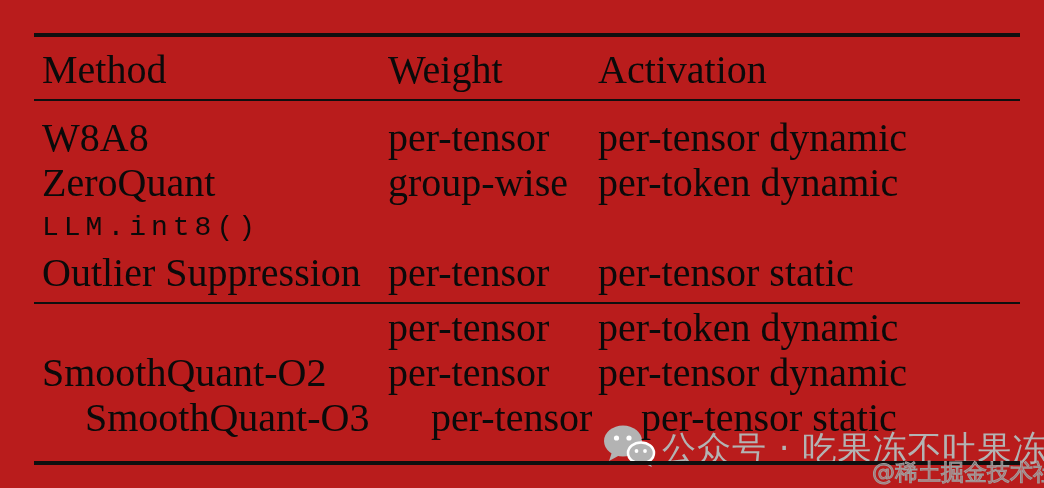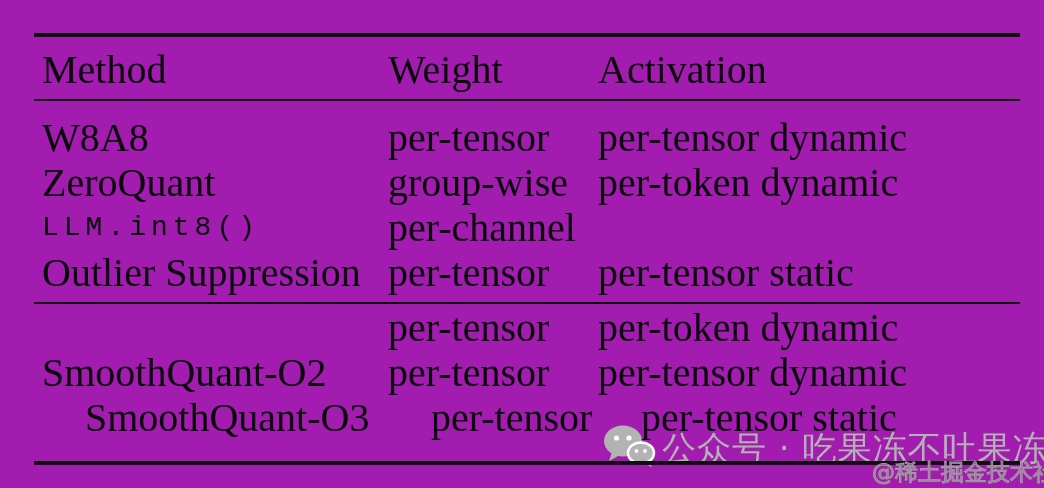--- a/index.html
+++ b/index.html
@@ -1,17 +1,17 @@
 <!DOCTYPE html>
 <html><head>
 <meta charset="utf-8">
 <style>
   html,body{margin:0;padding:0;background:#ffffff;}
   .canvas{
-    position:relative;width:1044px;height:488px;background:#a21caf;
+    position:relative;width:1044px;height:488px;background:#b91c1c;
     font-family:"Liberation Serif",serif;color:#0a0a0a;overflow:hidden;
   }
   .rule{position:absolute;left:34px;width:986px;background:#0f0f0f;z-index:2;}
   .rule-top{top:33px;height:4px;}
   .rule-header{top:99px;height:2px;}
   .rule-mid{top:302px;height:2px;}
   .rule-bottom{top:461px;height:4px;}
   .row{position:absolute;left:0;width:100%;height:45px;line-height:45px;font-size:40px;z-index:3;}
   .row-header{top:47px;}
   .row-1{top:115px;}
@@ -63,21 +63,20 @@
   </div>
 
   <div class="row row-2">
     <span class="cell c-method">ZeroQuant</span>
     <span class="cell c-weight">group-wise</span>
     <span class="cell c-activation">per-token dynamic</span>
   </div>
 
   <div class="row row-3">
     <span class="cell c-method mono">LLM.int8()</span>
-    <span class="cell c-weight">per-channel</span>
   </div>
 
   <div class="row row-4">
     <span class="cell c-method">Outlier Suppression</span>
     <span class="cell c-weight">per-tensor</span>
     <span class="cell c-activation">per-tensor static</span>
   </div>
 
   <div class="rule rule-mid"></div>
 

